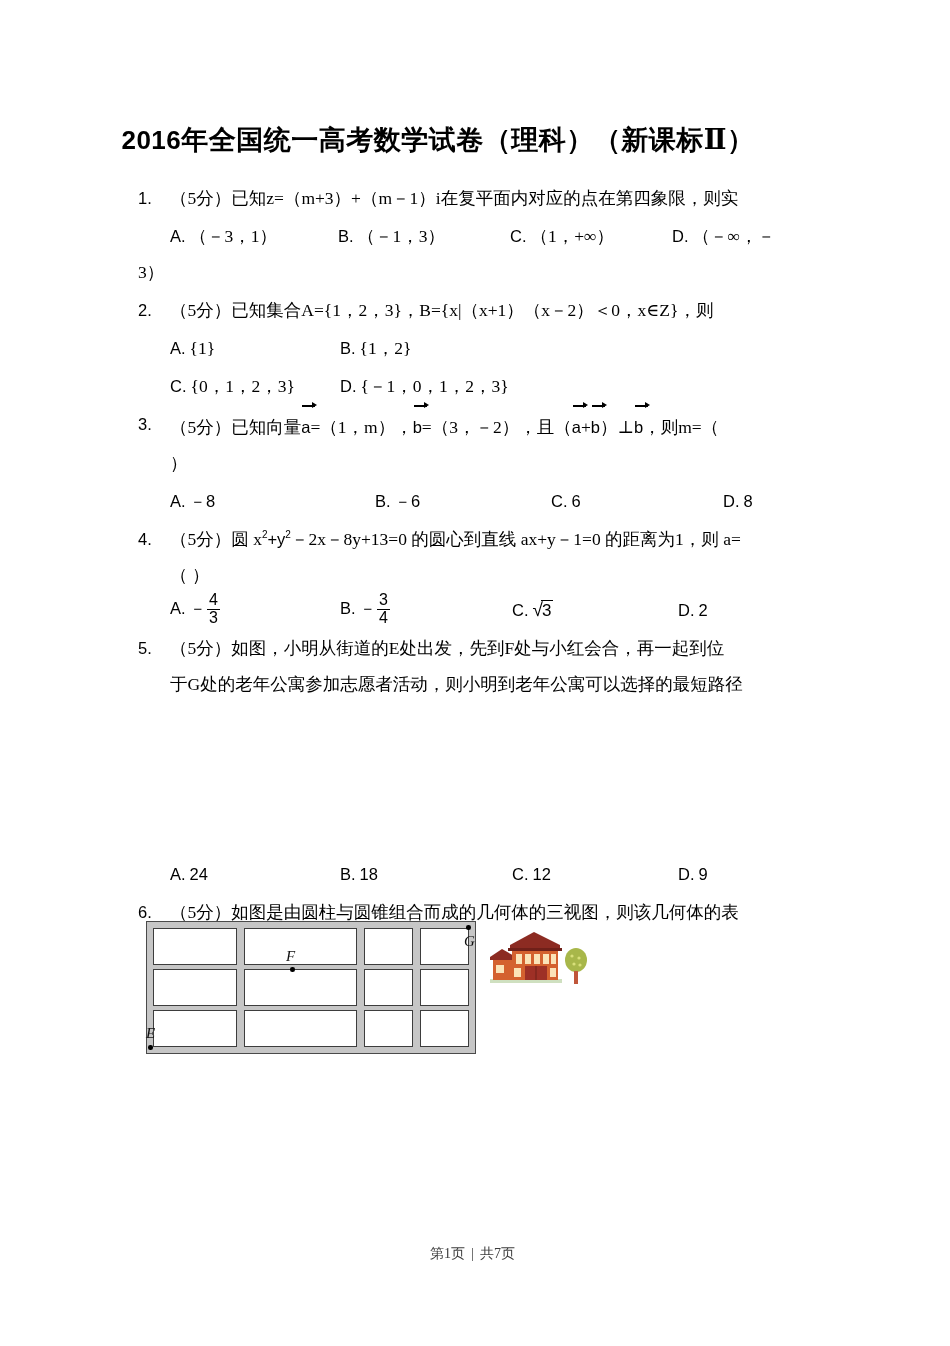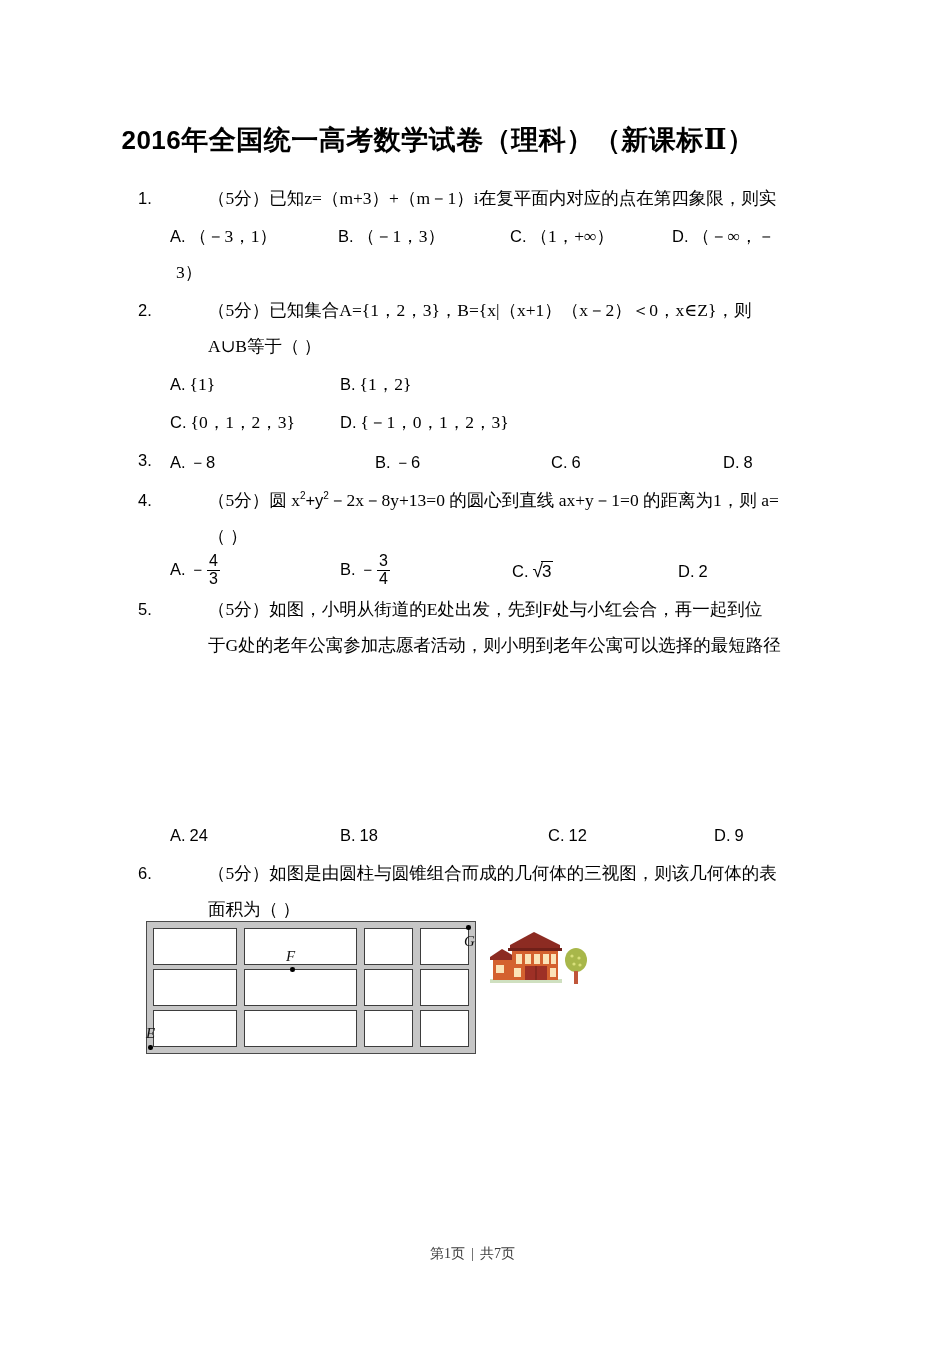--- a/index.html
+++ b/index.html
@@ -67,21 +67,20 @@
   }
   .q-num {
     position: absolute;
     left: 0;
     top: 0;
     width: 30px;
     text-align: left;
   }
   .q-body {
     padding-left: 32px;
-    margin-left: 38px;
   }
   .q-body.nohang {
     padding-left: 0;
   }
 
   
   .opts {
     padding-left: 32px;
     display: block;
     white-space: nowrap;
@@ -102,21 +101,21 @@
   .w3-a { min-width: 170px; }
   .w3-b { min-width: 176px; margin-left: 35px; }
   .w3-c { min-width: 172px; }
 
   .w4-a { min-width: 170px; }
   .w4-b { min-width: 172px; }
   .w4-c { min-width: 166px; }
 
   .w5-a { min-width: 170px; }
   .w5-b { min-width: 172px; }
-  .w5-c { min-width: 166px; margin-left: 36px; }
+  .w5-c { min-width: 166px; }
 
   
   .lat {
     font-family: "Liberation Sans", "DejaVu Sans", sans-serif;
     font-size: 16.5px;
   }
   .lat-b {
     font-family: "Liberation Sans", "DejaVu Sans", sans-serif;
     font-size: 16.5px;
     font-weight: bold;
@@ -285,32 +284,35 @@
       <div class="opts">
         <span class="opt w-a"><span class="opt-lbl lat">A.</span><span>（－3，1）</span></span><span class="opt w-b"><span class="opt-lbl lat">B.</span><span>（－1，3）</span></span><span class="opt w-c"><span class="opt-lbl lat">C.</span><span>（1，+∞）</span></span><span class="opt w-d"><span class="opt-lbl lat">D.</span><span>（－∞，－</span></span>
       </div>
       <div class="q-body nohang">3）</div>
     </div>
 
     <div class="q">
       <span class="q-num lat">2.</span>
       <div class="q-body">
         <span>（5分）</span><span>已知集合A={1，2，3}，B={x|（x+1）（x－2）＜0，x∈Z}，则</span>
-        <div>A∪B等于（      ）</div>
       </div>
       <div class="opts">
         <span class="opt w2-a"><span class="opt-lbl lat">A.</span><span>{1}</span></span><span class="opt"><span class="opt-lbl lat">B.</span><span>{1，2}</span></span>
       </div>
       <div class="opts">
         <span class="opt w2-a"><span class="opt-lbl lat">C.</span><span>{0，1，2，3}</span></span><span class="opt"><span class="opt-lbl lat">D.</span><span>{－1，0，1，2，3}</span></span>
       </div>
     </div>
 
     <div class="q">
       <span class="q-num lat">3.</span>
+      <div class="q-body">
+        <span>（5分）</span><span>已知向量</span><span class="vec">a</span><span>=（1，m），</span><span class="vec">b</span><span>=（3，－2），且（</span><span class="vec">a</span><span>+</span><span class="vec">b</span><span>）⊥</span><span class="vec">b</span><span>，则m=（</span>
+        <div>）</div>
+      </div>
       <div class="opts">
         <span class="opt w3-a"><span class="opt-lbl lat">A.</span><span class="lat">－8</span></span><span class="opt w3-b"><span class="opt-lbl lat">B.</span><span class="lat">－6</span></span><span class="opt w3-c"><span class="opt-lbl lat">C.</span><span class="lat">6</span></span><span class="opt"><span class="opt-lbl lat">D.</span><span class="lat">8</span></span>
       </div>
     </div>
 
     <div class="q">
       <span class="q-num lat">4.</span>
       <div class="q-body">
         <span>（5分）</span><span>圆 x</span><sup class="sq lat">2</sup><span class="lat">+y</span><sup class="sq lat">2</sup><span>－2x－8y+13=0 的圆心到直线 ax+y－1=0 的距离为1，则 a=</span>
         <div>（      ）</div>

